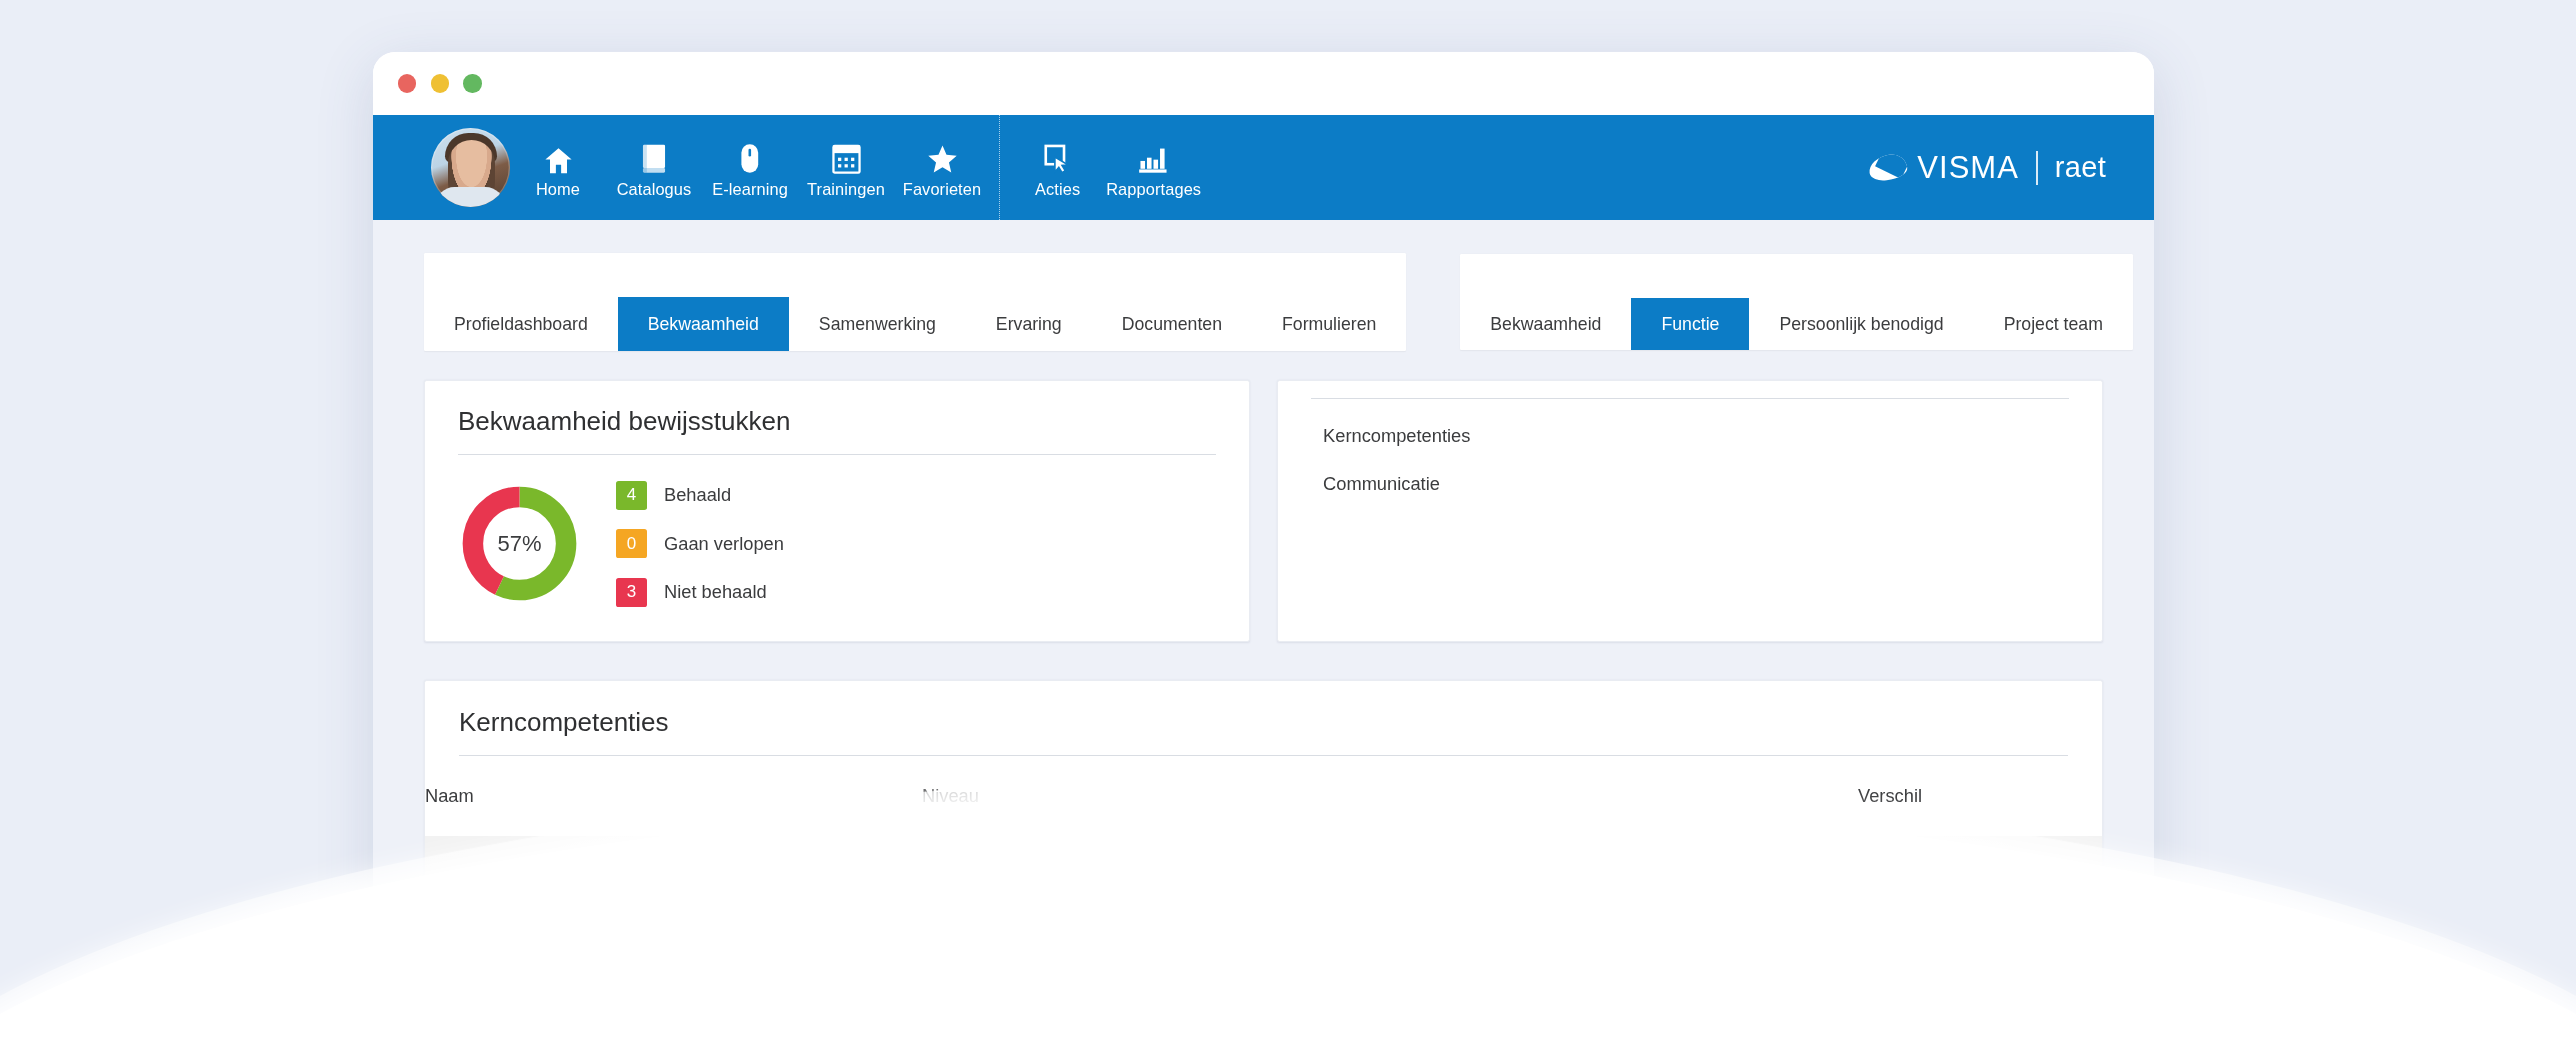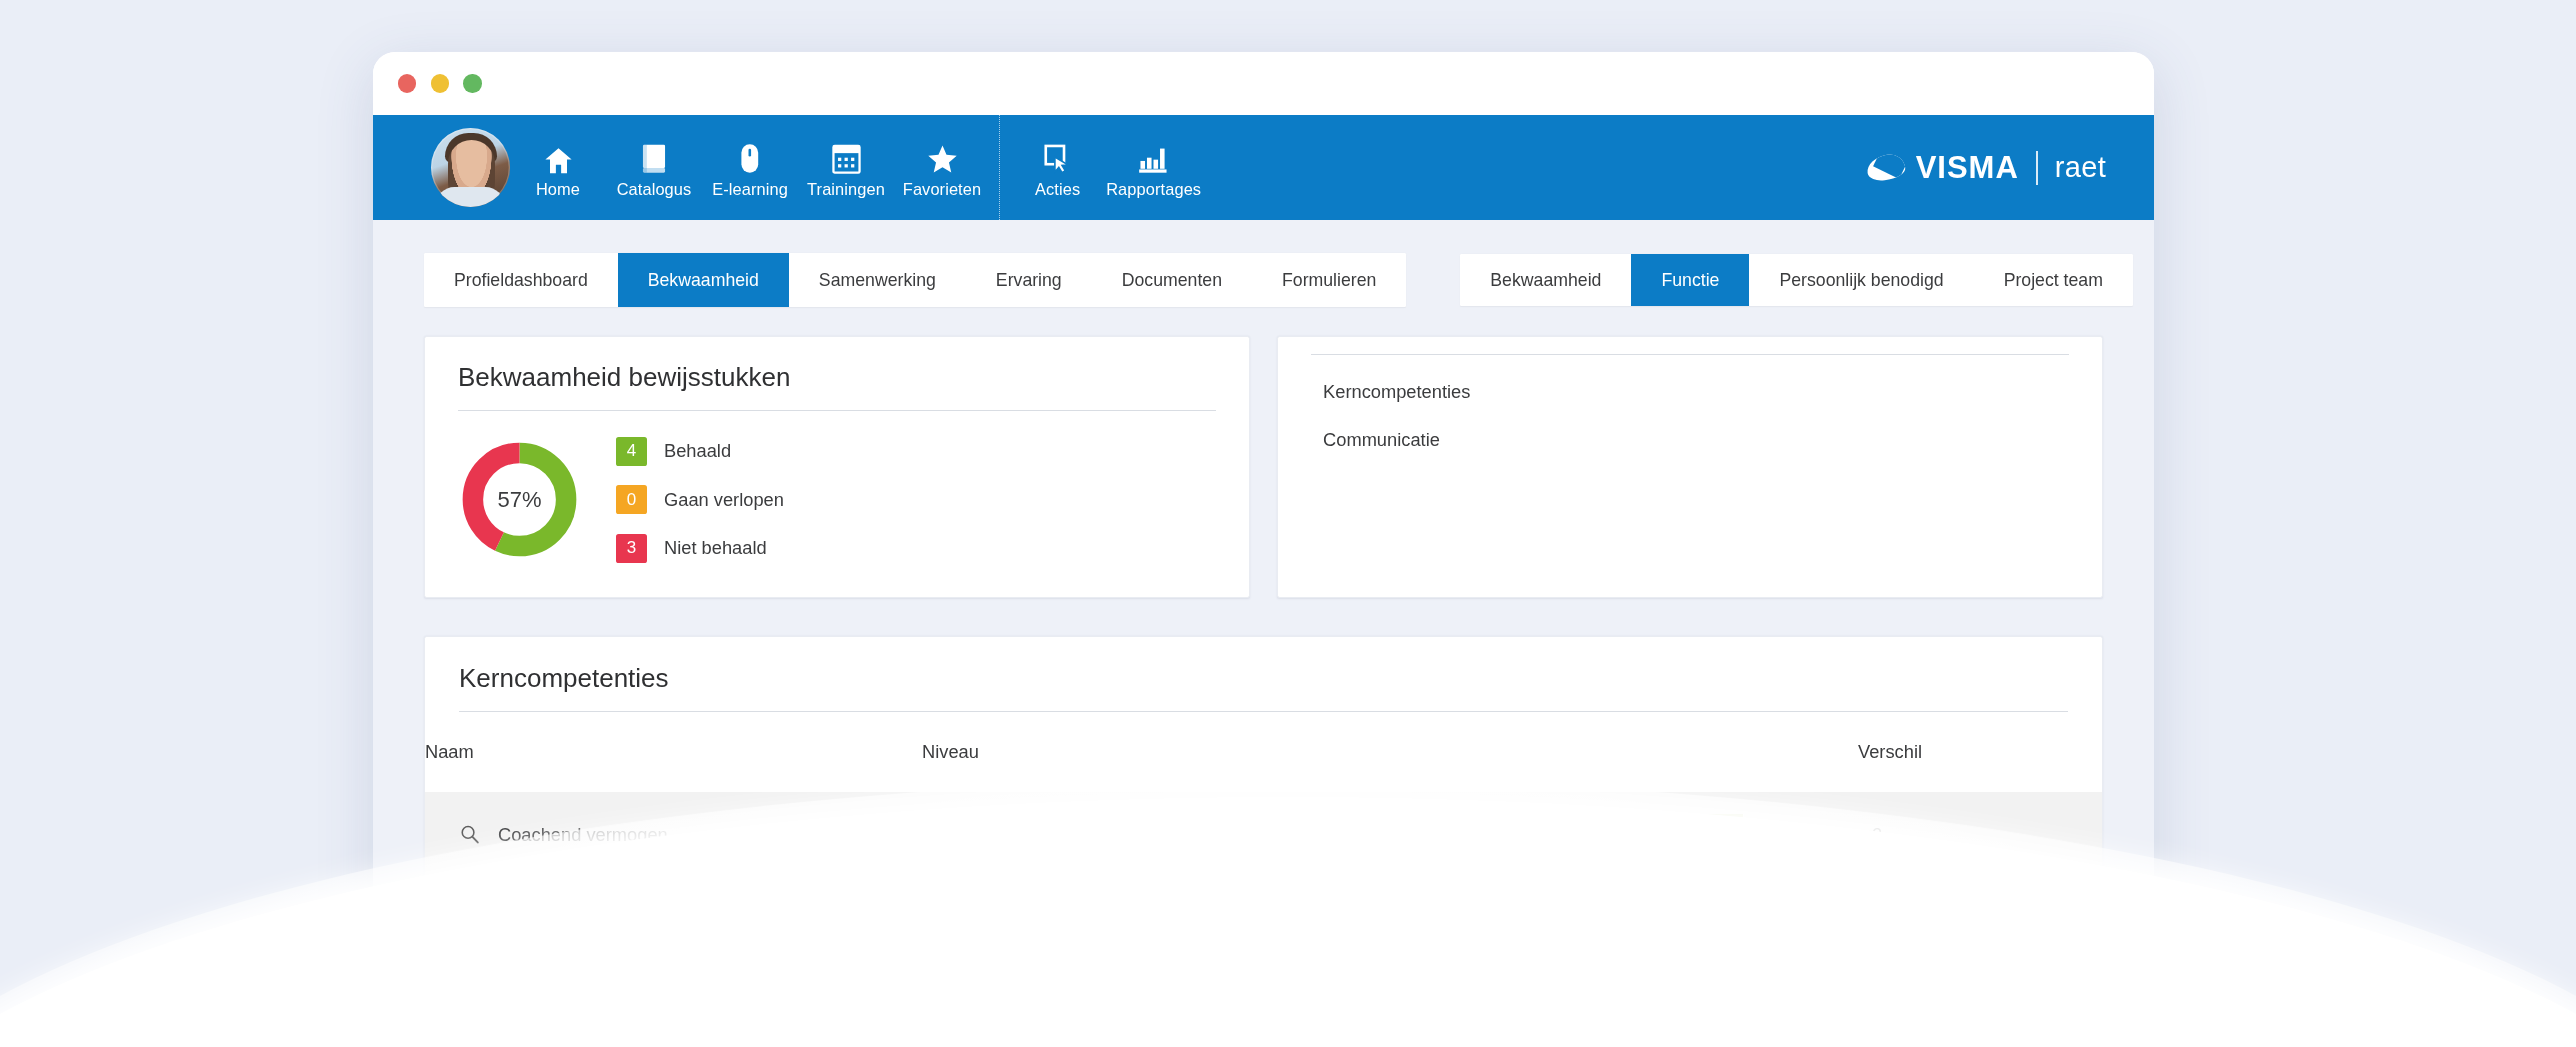--- a/index.html
+++ b/index.html
@@ -75,39 +75,39 @@
   #brand .leaf {
     width:38px; height:25px; background:#fff;
     border-radius: 60% 40% 58% 42% / 62% 62% 38% 38%;
     transform: rotate(-8deg);
     position:relative; overflow:hidden;
   }
   #brand .leaf:after{
     content:""; position:absolute; right:-2.6px; top:-9.2px;
     width:29px; height:29px; background:#0c7cc6; transform:rotate(34deg);
   }
-  #brand .vismaword { font-size:31px; font-weight:bold; letter-spacing:1px; font-family:"Liberation Sans",sans-serif; }
+  #brand .vismaword { font-size:31px; font-weight:normal; letter-spacing:1px; font-family:"Liberation Sans",sans-serif; }
   #brand .bar { width:2px; height:34px; background:rgba(255,255,255,.85); }
   #brand .raet { font-size:29px; letter-spacing:0.3px; font-family:"Liberation Sans",sans-serif; }
 
   
   #page { background:#eef1f8; padding: 0 0 0 0; min-height: 785px; }
   #page-title { font-size:34px; color:#2f3032; font-weight:normal; padding: 38px 0 0 51px; letter-spacing:0.1px; }
 
   .tabbar {
     margin: 33px 0 0 51px;
     display:inline-flex;
     background:#fff;
     border-radius:1.3px;
     box-shadow:0 0.7px 1.3px rgba(0,0,0,.05);
   }
   .tab {
     padding: 0 30px; height:54px;
     display:flex; align-items:center; justify-content:center;
-    font-size:17.7px; color:#3b3c3e; white-space:nowrap; cursor:pointer;
+    font-size:17.7px; color:#3b3c3e; white-space:nowrap; cursor:pointer;margin-top:44px;
   }
   .tab.active { background:#0c7cc6; color:#fff; }
   .tabbar.sub { margin-top: 14.4px; }
   .tabbar.sub .tab { height:52px; }
 
   .cards { display:flex; gap:27.5px; margin: 29px 51px 0 51px; }
   .card {
     background:#fff; border-radius:2.6px;
     box-shadow:0 0.7px 2px rgba(45,60,95,.10);
     border:0.7px solid #e9ecf2;

